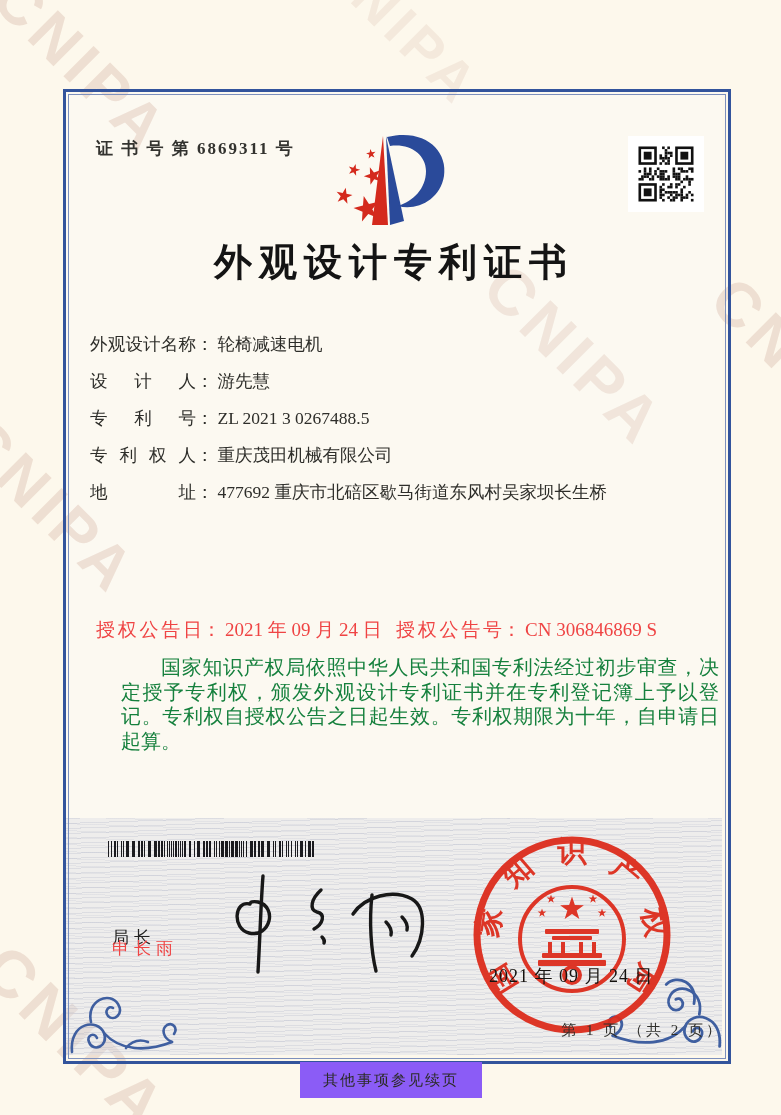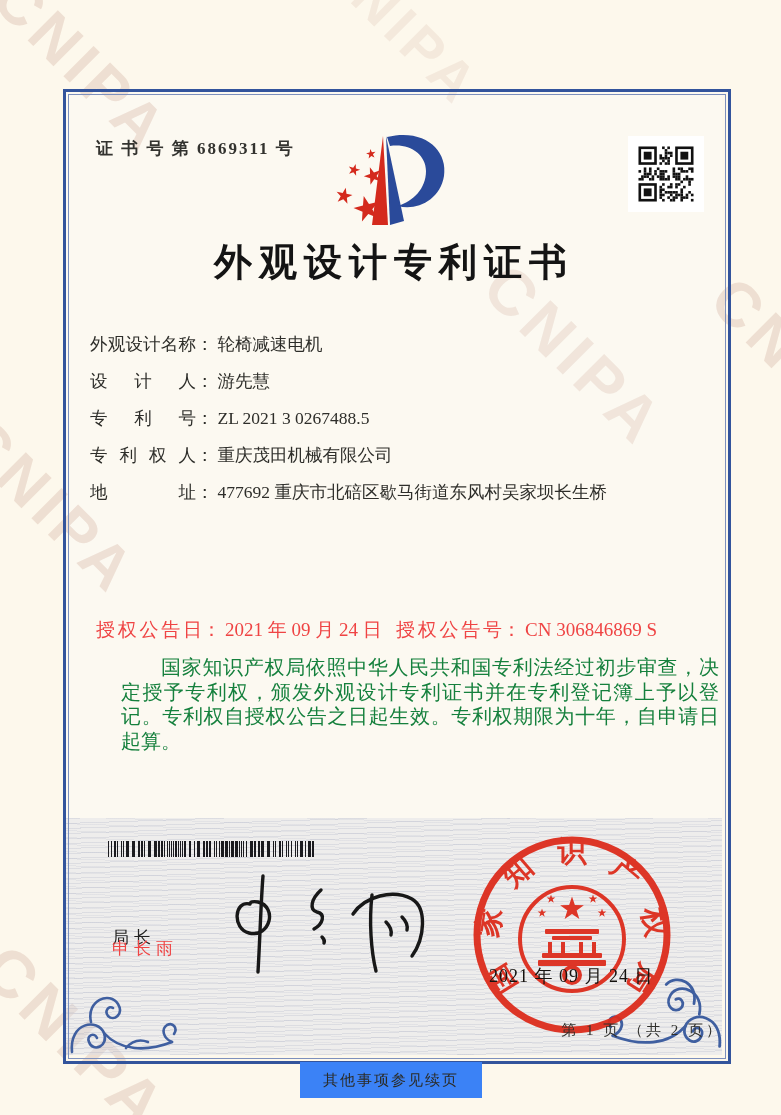--- a/index.html
+++ b/index.html
@@ -40,21 +40,21 @@
   .signer-title{position:absolute;left:112px;top:926px;font-size:17px;letter-spacing:5px;color:#222;}
   .signer-name{position:absolute;left:112px;top:937px;font-size:17px;letter-spacing:5px;color:#ef4444;}
   .sig{position:absolute;left:225px;top:866px;width:210px;height:112px;}
   .flourish{position:absolute;width:118px;height:82px;}
   .fl-left{left:66px;top:976px;}
   .fl-right{left:600px;top:960px;width:126px;height:98px;transform:scaleX(-1);}
   .seal{position:absolute;left:467px;top:830px;width:210px;height:210px;opacity:.94;}
   .seal-date{position:absolute;left:489px;top:964px;font-size:18px;letter-spacing:1px;color:#15120f;white-space:nowrap;}
   .page-info{position:absolute;left:62px;top:1021px;width:662px;text-align:right;
              font-size:15px;letter-spacing:3px;color:#30302c;}
-  .note-box{position:absolute;left:300px;top:1062px;width:182px;height:36px;background:#3b82f6;
+  .note-box{position:absolute;left:300px;top:1062px;width:182px;height:36px;background:#8b5cf6;
             text-align:center;line-height:36px;font-size:15px;letter-spacing:2px;color:#2b2b26;z-index:4;}
 </style>
 </head>
 <body>
 
 <div class="page">
 
   <div class="wm" style="left:-28px;top:28px;font-size:62px;">CNIPA</div>
   <div class="wm" style="left:300px;top:-8px;font-size:56px;color:rgba(205,165,150,.18);">CNIPA</div>
   <div class="wm" style="left:462px;top:318px;font-size:64px;color:rgba(208,172,158,.26);">CNIPA</div>

